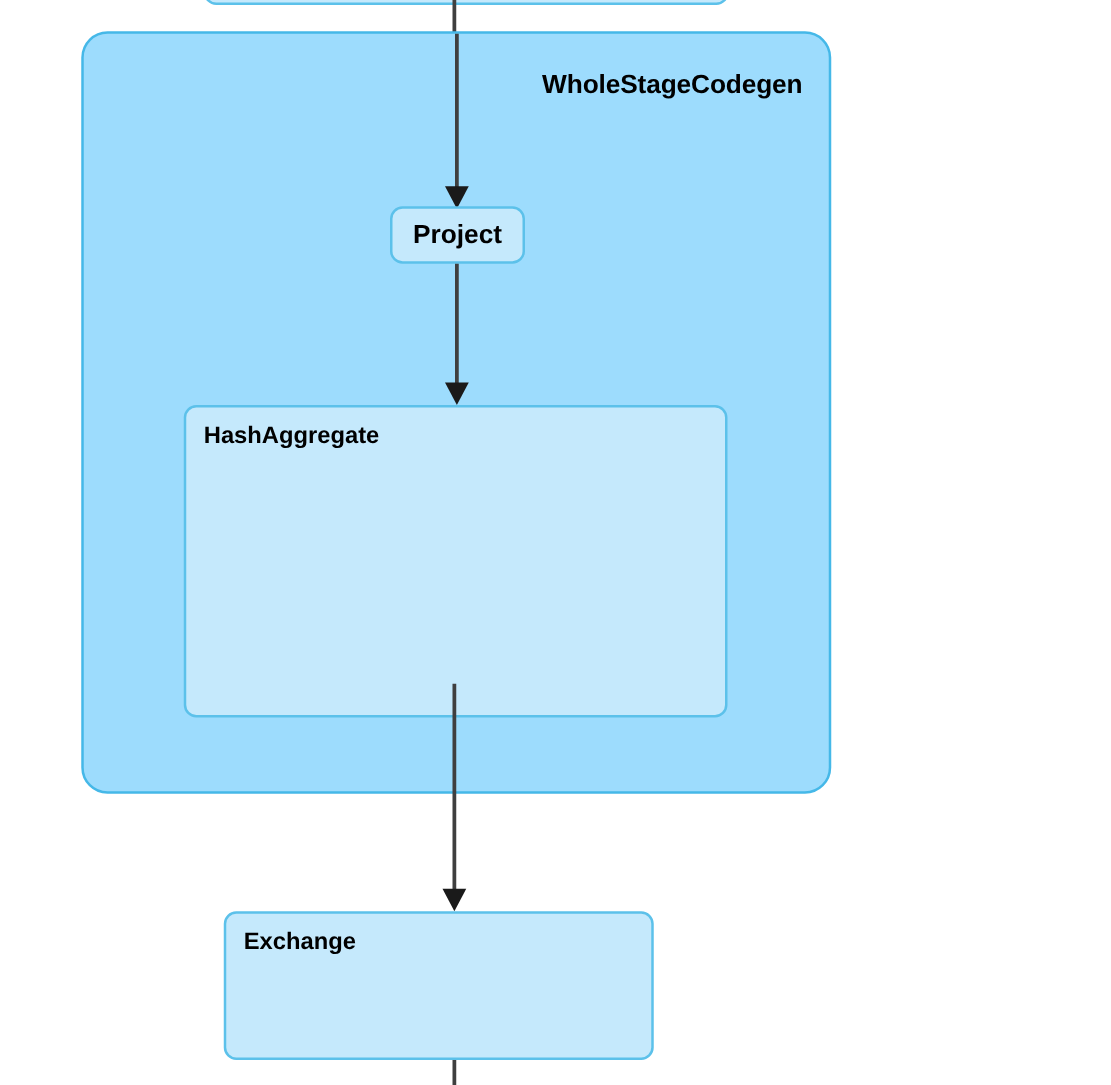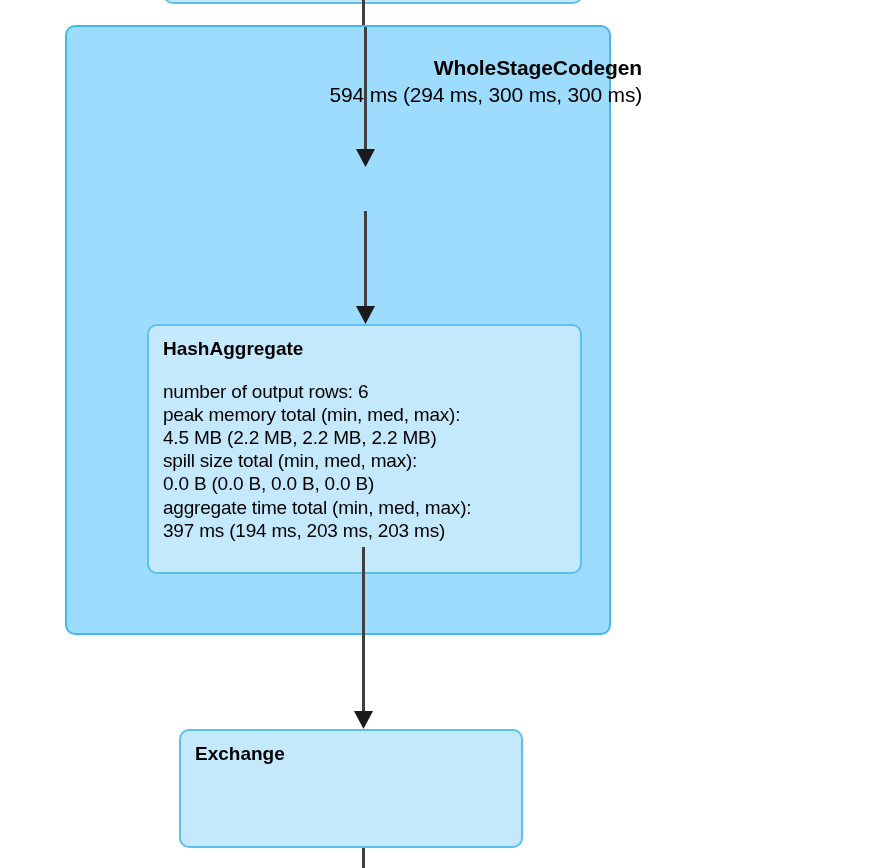--- a/index.html
+++ b/index.html
@@ -106,48 +106,43 @@
 
 <div id="canvas">
 
   <div class="node leaf" style="left:163px; top:-16px; width:420px; height:20px; border-radius:10px;">
   </div>
 
   <svg class="edge" style="left:352px; top:0px;" width="24" height="32">
     <line class="edge-line" x1="11.5" y1="0" x2="11.5" y2="32"></line>
   </svg>
 
-  <div class="node cluster" style="left:65px; top:25px; width:546px; height:610px;">
+  <div class="node cluster" style="left:65px; top:25px; width:600px; height:610px;border-radius:21px;">
 
     <div class="cluster-label" style="left:20px; top:28px; width:555px;">
       <div class="node-title">WholeStageCodegen</div>
-      <div class="node-metrics">594 ms (294 ms, 300 ms, 300 ms)</div>
     </div>
 
     <svg class="edge" style="left:287px; top:0px;" width="24" height="140">
       <line class="edge-line" x1="11.5" y1="0" x2="11.5" y2="124"></line>
       <polygon class="edge-head" points="2,122 21,122 11.5,140"></polygon>
     </svg>
 
+    <div class="node leaf leaf-pill" style="left:245px; top:138px; width:108px; height:46px;">
+      <div class="node-title">Project</div>
+    </div>
 
     <svg class="edge" style="left:287px; top:184px;" width="24" height="113">
       <line class="edge-line" x1="11.5" y1="0" x2="11.5" y2="97"></line>
       <polygon class="edge-head" points="2,95 21,95 11.5,113"></polygon>
     </svg>
 
     <div class="node leaf" style="left:80px; top:297px; width:435px; height:250px;">
       <div class="leaf-body">
         <div class="node-title">HashAggregate</div>
-        <div class="node-metrics">number of output rows: 6
-peak memory total (min, med, max):
-4.5 MB (2.2 MB, 2.2 MB, 2.2 MB)
-spill size total (min, med, max):
-0.0 B (0.0 B, 0.0 B, 0.0 B)
-aggregate time total (min, med, max):
-397 ms (194 ms, 203 ms, 203 ms)</div>
       </div>
     </div>
 
   </div>
 
   <svg class="edge" style="left:352px; top:547px;" width="24" height="182">
     <line class="edge-line" x1="11.5" y1="0" x2="11.5" y2="166"></line>
     <polygon class="edge-head" points="2,164 21,164 11.5,182"></polygon>
   </svg>
 

